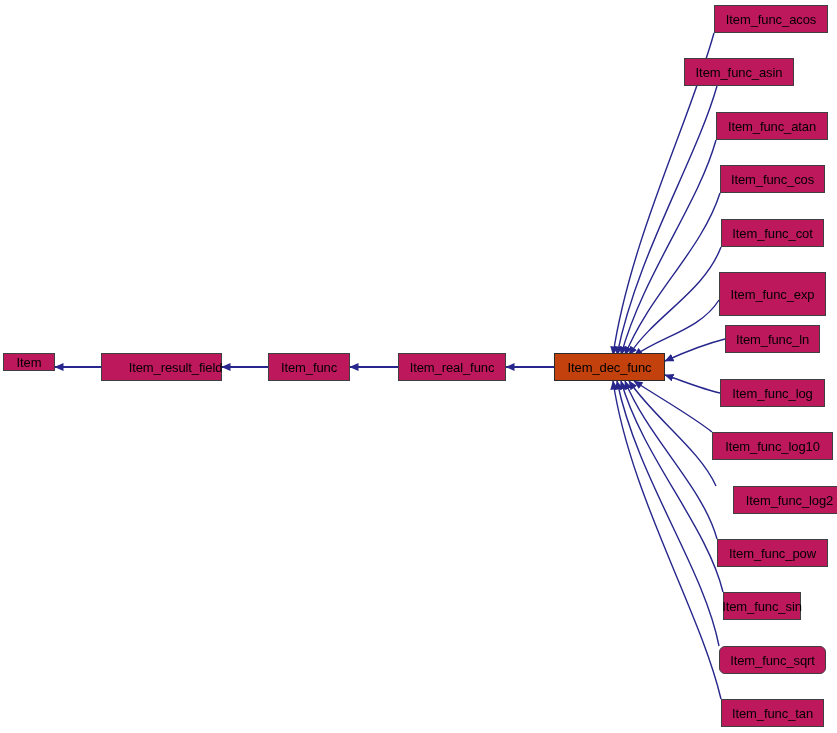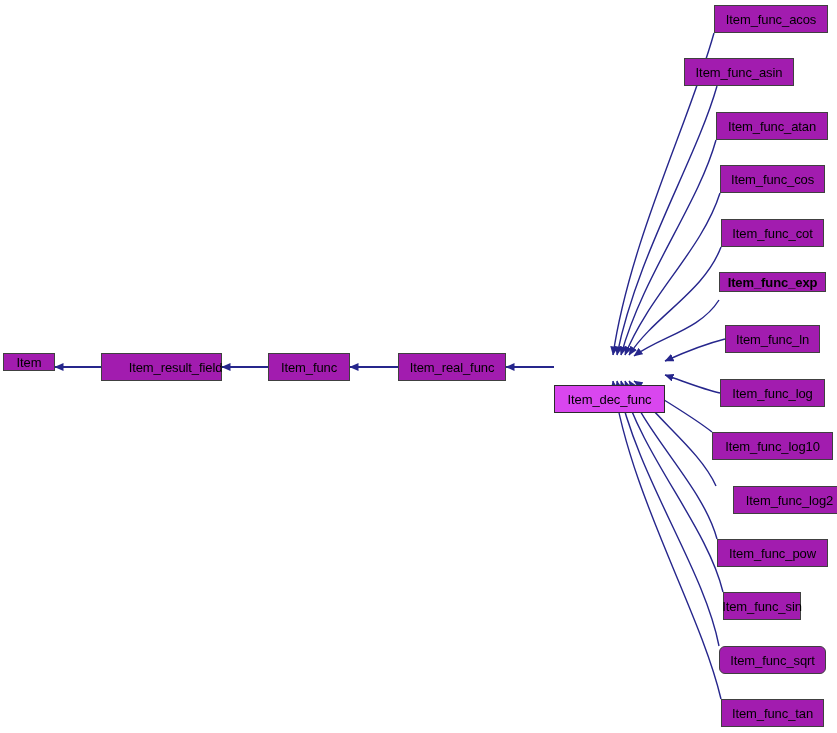--- a/index.html
+++ b/index.html
@@ -26,34 +26,33 @@
     left: 0;
     top: 0;
     width: 837px;
     height: 733px;
     pointer-events: none;
   }
   .node {
     position: absolute;
     box-sizing: border-box;
     border: 1px solid #404040;
-    background: #a21caf;
+    background: #be185d;
     color: #000000;
     font-size: 13px;
     line-height: 1;
     display: flex;
     align-items: center;
     justify-content: center;
     white-space: nowrap;
     letter-spacing: -0.1px;
   }
   .node.highlight {
-    background: #d946ef;
+    background: #c2410c;
     border-color: #2b2b2b;
-    margin-top: 32px;
   }
   .node-label {
     display: block;
     padding: 0 6px;
   }
 </style>
 </head>
 <body>
 
 <div id="diagram">
@@ -112,21 +111,21 @@
       </div>
       <div class="node" style="left: 716px; top: 112px; width: 112px; height: 28px;">
         <span class="node-label">Item_func_atan</span>
       </div>
       <div class="node" style="left: 720px; top: 165px; width: 105px; height: 28px;">
         <span class="node-label">Item_func_cos</span>
       </div>
       <div class="node" style="left: 721px; top: 219px; width: 103px; height: 28px;">
         <span class="node-label">Item_func_cot</span>
       </div>
-      <div class="node" style="left: 719px; top: 272px; width: 107px; height: 20px; font-weight: bold;">
+      <div class="node" style="left: 719px; top: 272px; width: 107px; height: 44px;">
         <span class="node-label">Item_func_exp</span>
       </div>
       <div class="node" style="left: 725px; top: 325px; width: 95px; height: 28px;">
         <span class="node-label">Item_func_ln</span>
       </div>
       <div class="node" style="left: 720px; top: 379px; width: 105px; height: 28px;">
         <span class="node-label">Item_func_log</span>
       </div>
       <div class="node" style="left: 712px; top: 432px; width: 121px; height: 28px;">
         <span class="node-label">Item_func_log10</span>

